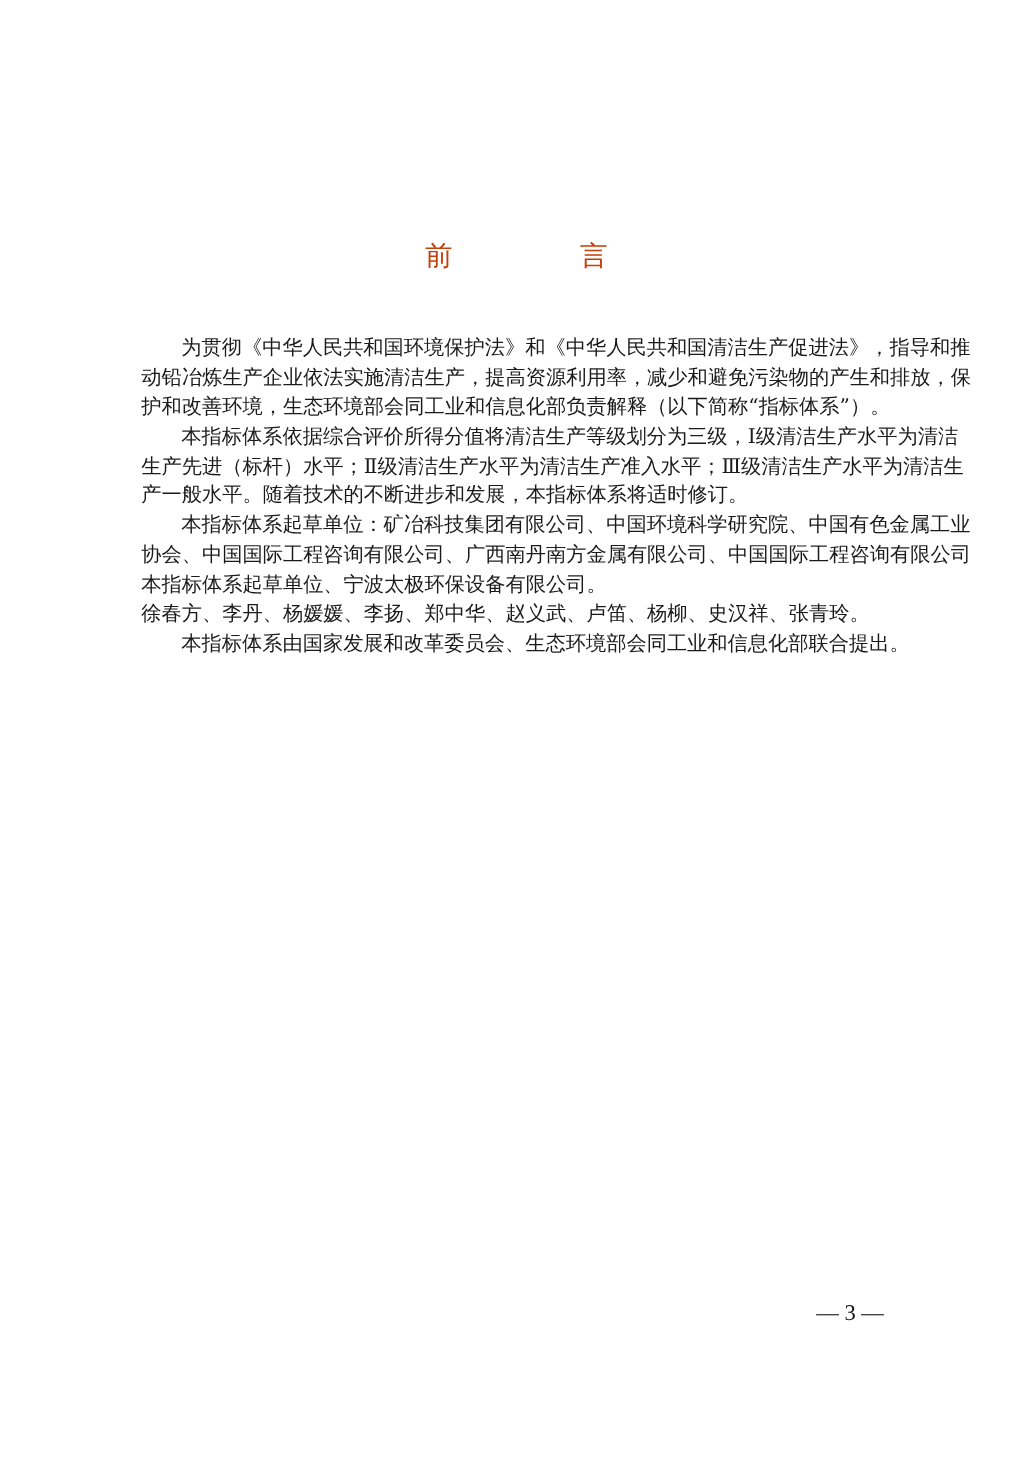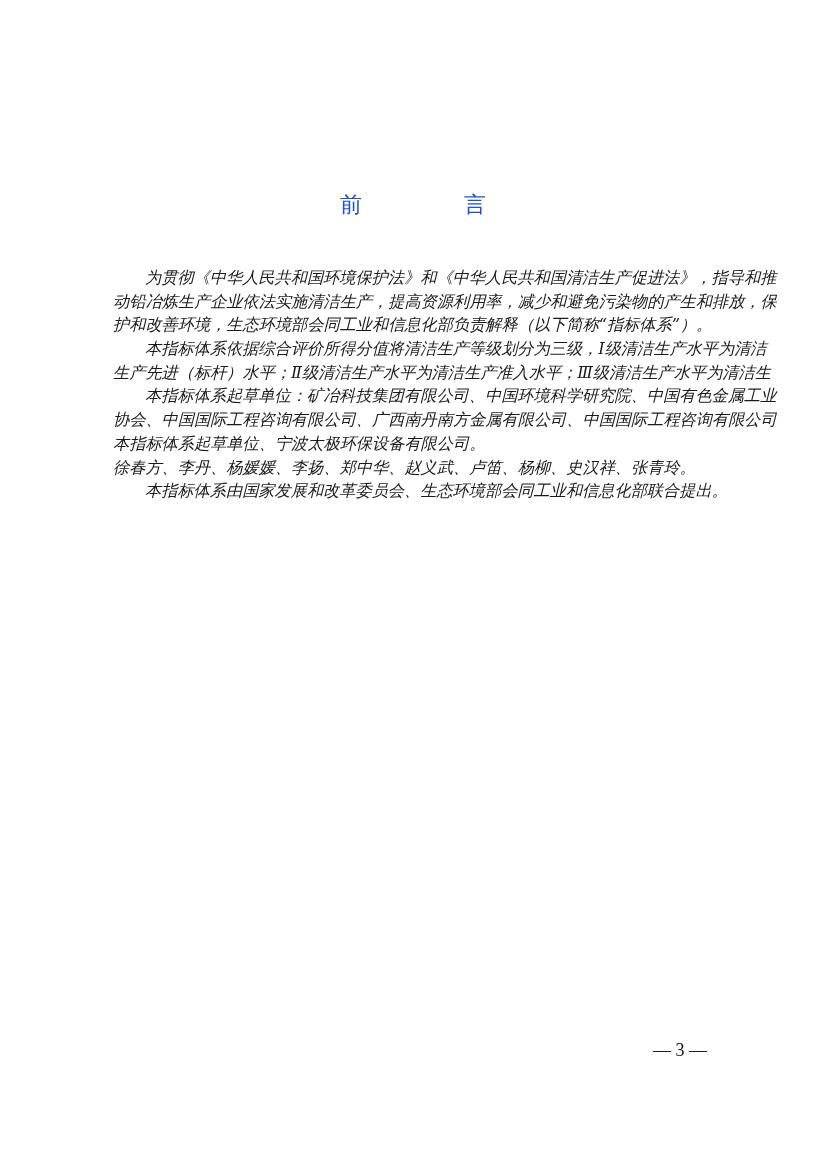--- a/index.html
+++ b/index.html
@@ -1,42 +1,43 @@
 <!DOCTYPE html>
 <html><head>
 <meta charset="utf-8">
 <style>
   html, body { margin: 0; padding: 0; background: #ffffff; }
   body { width: 826px; height: 1169px; position: relative; overflow: hidden;
          font-family: "DejaVu Serif", "Liberation Serif", serif; color: #1a1a1a; }
   .title { position: absolute; top: 190px; left: 0; width: 826px; text-align: center;
            font-family: "DejaVu Sans", "Liberation Sans", sans-serif; font-size: 22px;
-           letter-spacing: 40px; text-indent: 40px; color: #1d4ed8; }
+           letter-spacing: 40px; text-indent: 40px; color: #c2410c; }
   .body { position: absolute; top: 266px; left: 113px; width: 602px; }
   .line { height: 23.7px; line-height: 23.7px; font-size: 16.2px; white-space: nowrap;
-          text-align: justify; text-align-last: justify; overflow: visible; font-style: italic; }
+          text-align: justify; text-align-last: justify; overflow: visible; }
   .line.last { text-align-last: left; }
   .line.indent { padding-left: 32px; }
   .page-number { position: absolute; top: 1040px; left: 640px; width: 80px; text-align: center;
                  font-family: "Liberation Serif", serif; font-size: 18px; color: #111; }
 </style>
 </head>
 <body>
 
 <div class="title">前　言</div>
 
 <div class="body">
   <div>
     <div class="line indent">为贯彻《中华人民共和国环境保护法》和《中华人民共和国清洁生产促进法》，指导和推</div>
     <div class="line">动铅冶炼生产企业依法实施清洁生产，提高资源利用率，减少和避免污染物的产生和排放，保</div>
     <div class="line last">护和改善环境，生态环境部会同工业和信息化部负责解释（以下简称“指标体系”）。</div>
   </div>
   <div>
     <div class="line indent">本指标体系依据综合评价所得分值将清洁生产等级划分为三级，Ⅰ级清洁生产水平为清洁</div>
     <div class="line">生产先进（标杆）水平；Ⅱ级清洁生产水平为清洁生产准入水平；Ⅲ级清洁生产水平为清洁生</div>
+    <div class="line last">产一般水平。随着技术的不断进步和发展，本指标体系将适时修订。</div>
   </div>
   <div>
     <div class="line indent">本指标体系起草单位：矿冶科技集团有限公司、中国环境科学研究院、中国有色金属工业</div>
     <div class="line">协会、中国国际工程咨询有限公司、广西南丹南方金属有限公司、中国国际工程咨询有限公司</div>
     <div class="line last">本指标体系起草单位、宁波太极环保设备有限公司。</div>
   </div>
   <div>
     <div class="line last">徐春方、李丹、杨媛媛、李扬、郑中华、赵义武、卢笛、杨柳、史汉祥、张青玲。</div>
   </div>
   <div>

